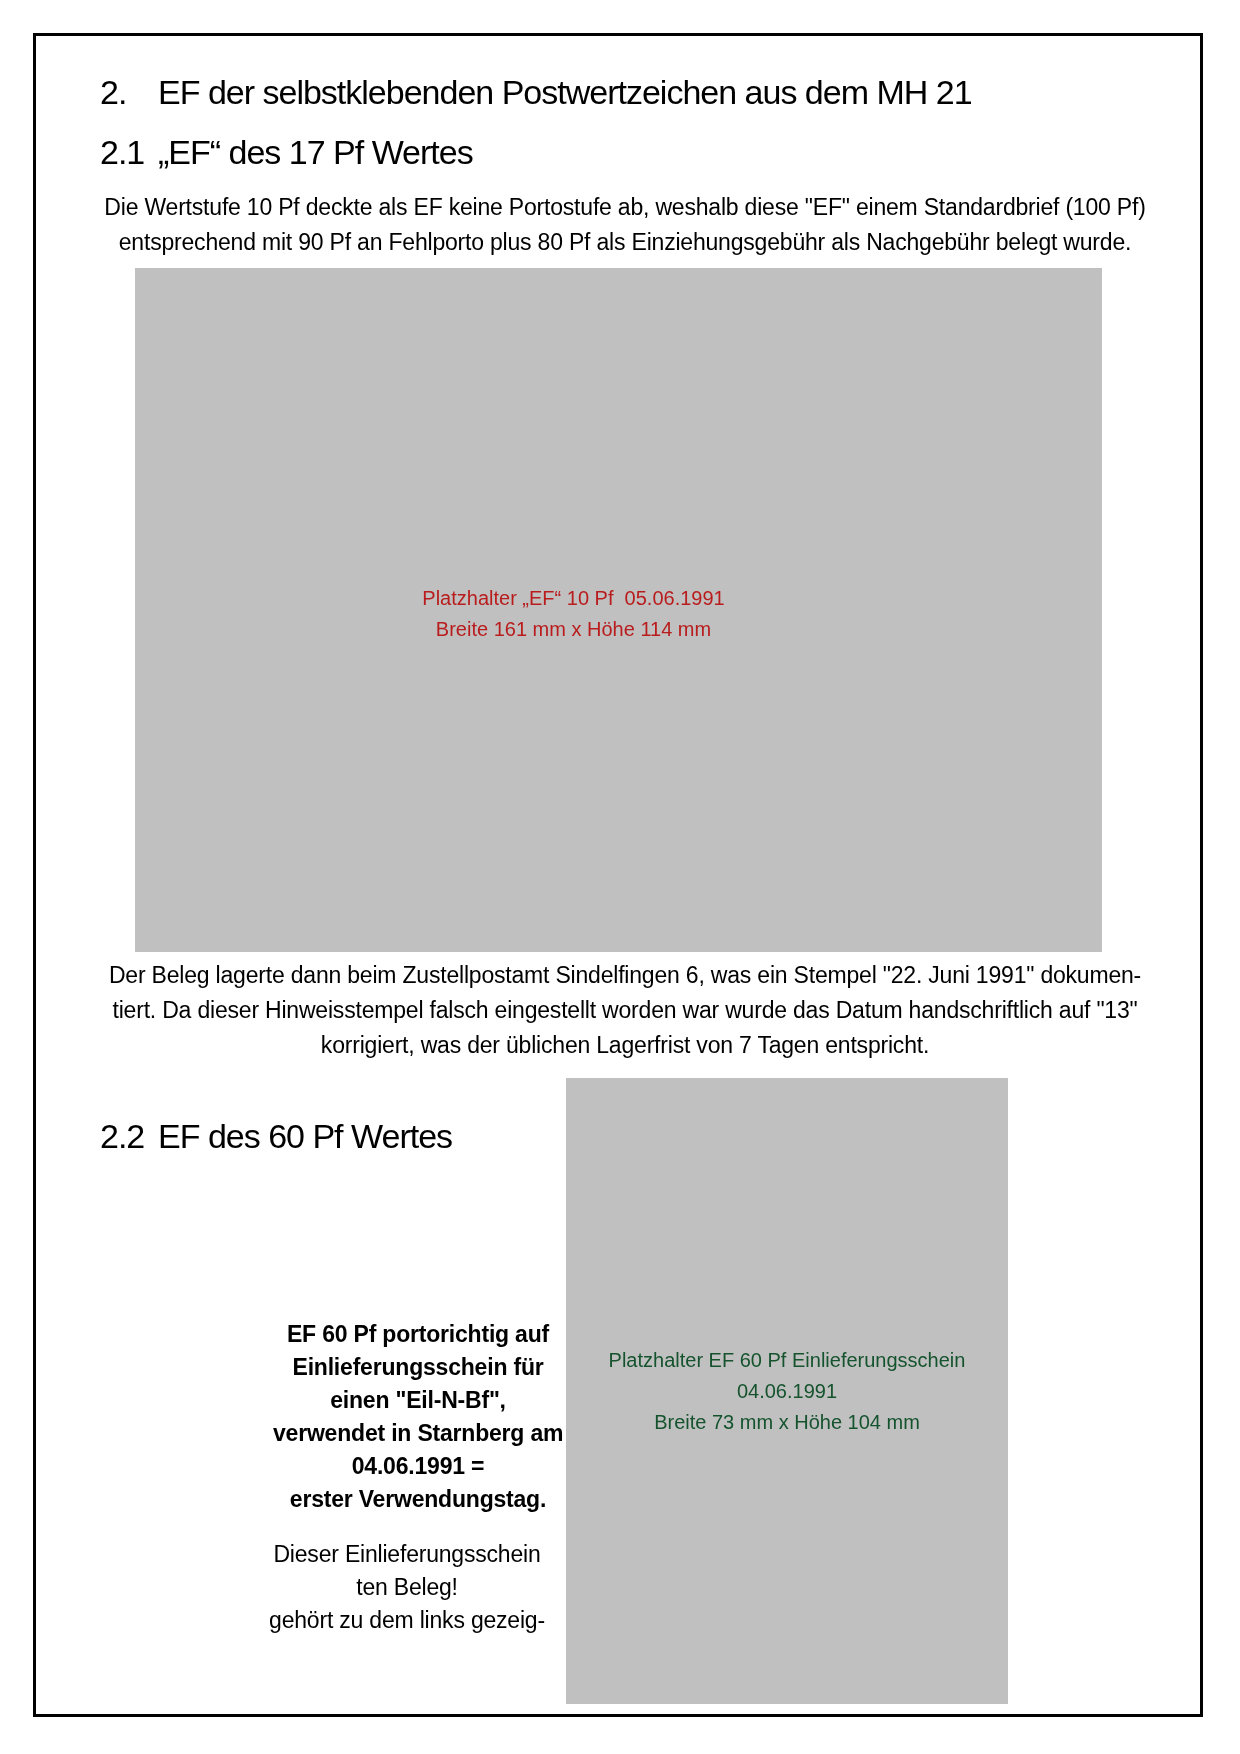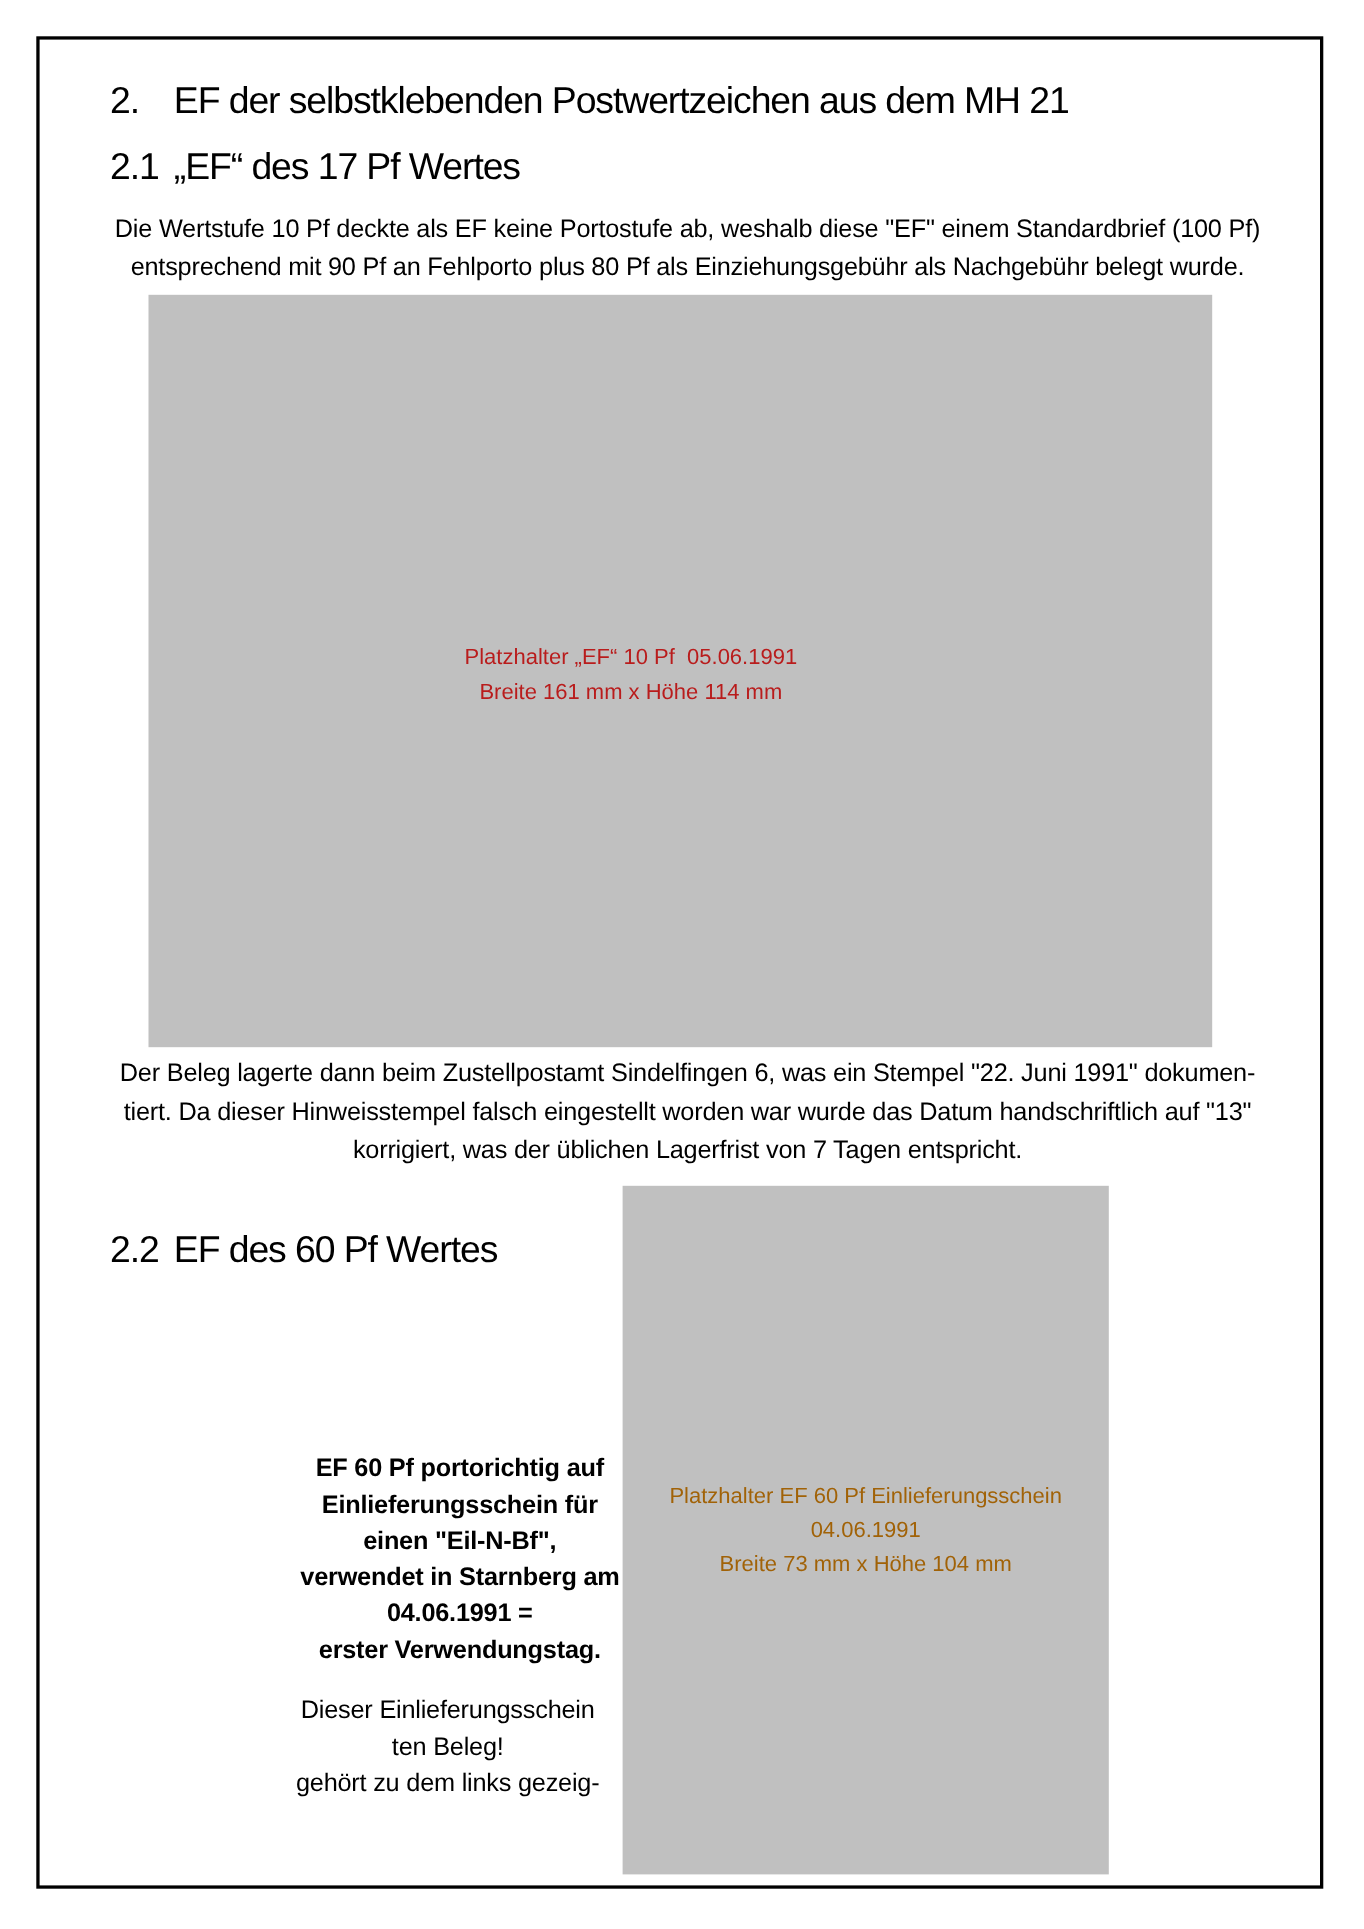--- a/index.html
+++ b/index.html
@@ -84,21 +84,21 @@
       <div class="line">tiert. Da dieser Hinweisstempel falsch eingestellt worden war wurde das Datum handschriftlich auf "13"</div>
       <div class="line">korrigiert, was der üblichen Lagerfrist von 7 Tagen entspricht.</div>
     </div>
 
   <div class="abs heading" style="left:100px; top:1080px;margin-top:36px;">
     <span class="hnum">2.2</span>
     <span>EF des 60 Pf Wertes</span>
   </div>
 
   <div class="abs placeholder" style="left: 566px; top: 1078px; width: 442px; height: 626px; background-color: rgb(192, 192, 192);"></div>
-  <div class="abs placeholder" style="left: 566px; top: 1078px; width: 442px; height: 626px; color: #a16207;">
+  <div class="abs placeholder" style="left: 566px; top: 1078px; width: 442px; height: 626px; color: #14532d;">
       <div class="line">Platzhalter EF 60 Pf Einlieferungsschein</div>
       <div class="line">04.06.1991</div>
       <div class="line">Breite 73 mm x Höhe 104 mm</div>
     </div>
 
   <div class="abs caption" style="left:273px; top:1318px; width:290px;font-weight:bold;">
       <div class="line">EF 60 Pf portorichtig auf</div>
       <div class="line">Einlieferungsschein für</div>
       <div class="line">einen "Eil-N-Bf",</div>
       <div class="line">verwendet in Starnberg am</div>

